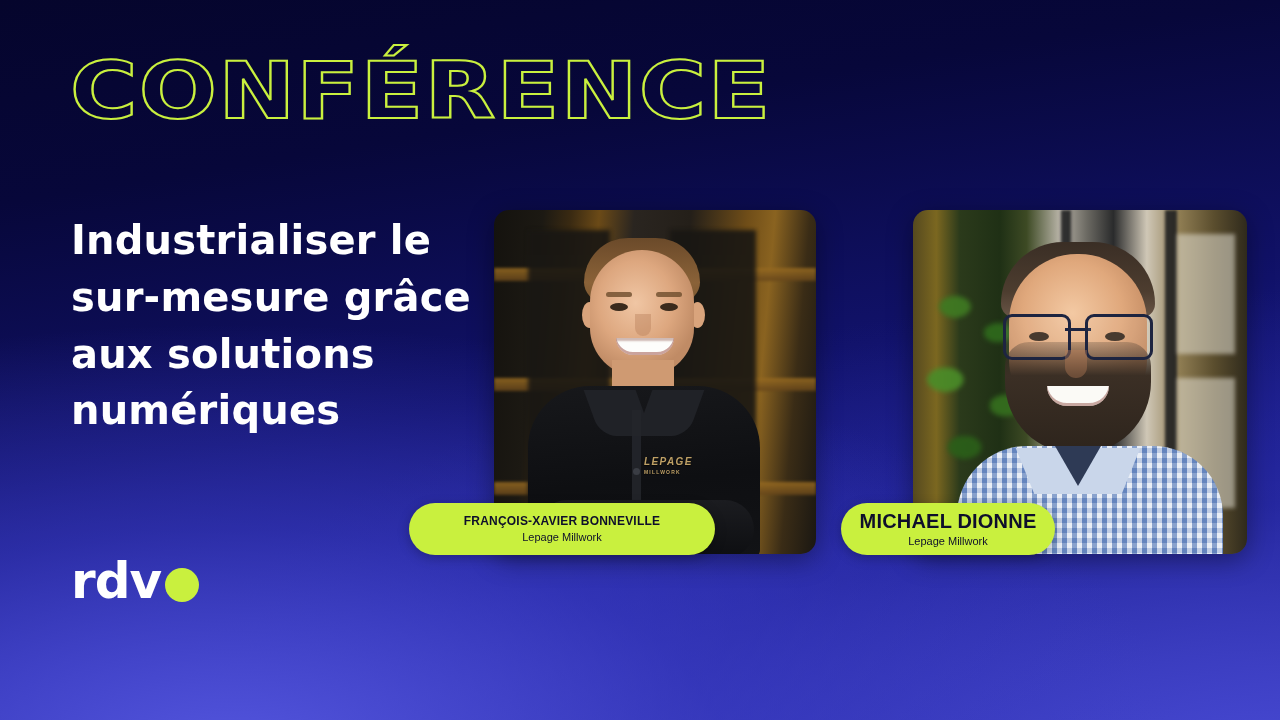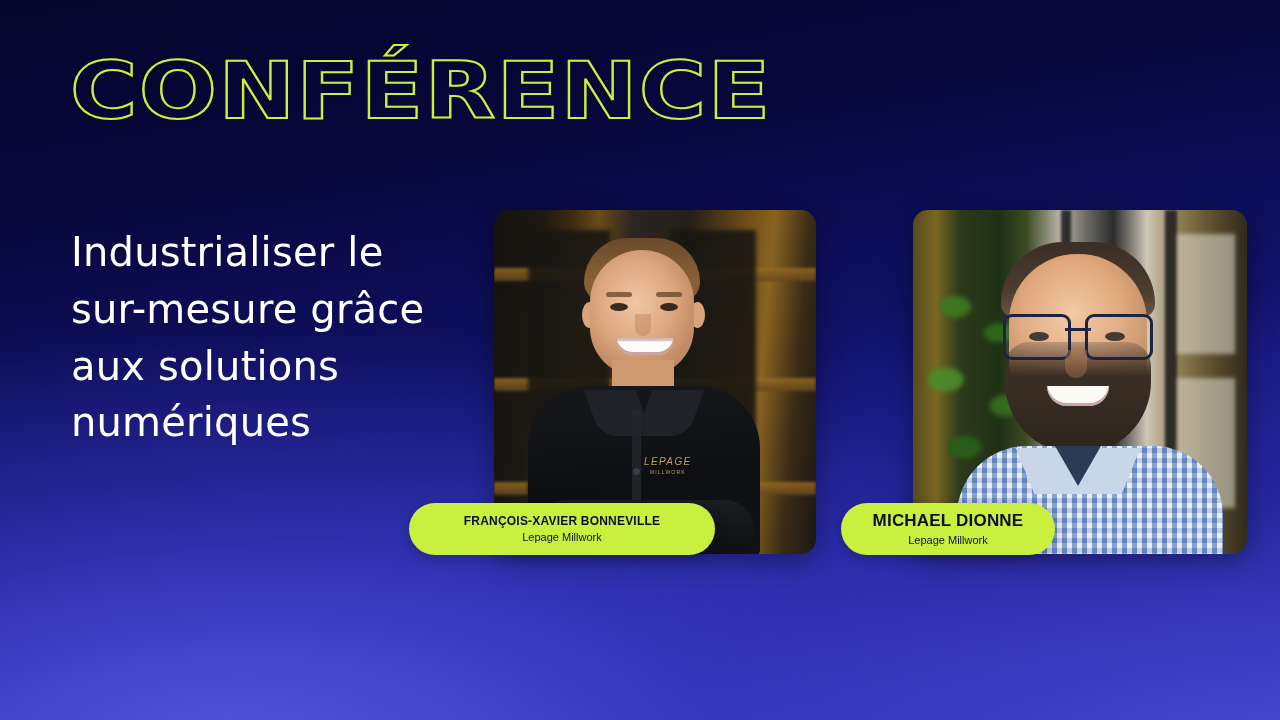--- a/index.html
+++ b/index.html
@@ -37,25 +37,24 @@
   }
 
   
   .subtitle {
     position: absolute;
     left: 71px;
     top: 212px;
     width: 400px;
     font-size: 40px;
     line-height: 1.42;
-    font-weight: 400;
+    font-weight: 700;
     color: #ffffff;
     letter-spacing: 0.2px;
     font-family: "DejaVu Sans", sans-serif;
-    margin-top: 12px;
   }
 
   
   .logo {
     position: absolute;
     left: 71px;
     top: 557px;
     color: #ffffff;
     font-weight: 700;
     font-size: 50px;
@@ -177,24 +176,23 @@
   }
   .m1-arm {
     position: absolute; left: 44px; top: 290px; width: 216px; height: 58px;
     border-radius: 34px;
     background: linear-gradient(180deg, #1b1c20, #0d0e11);
   }
   .m1-logo {
     position: absolute; left: 150px; top: 246px;
     color: #c8a86a;
     font-size: 10px;
-    font-weight: 400;
+    font-weight: 700;
     letter-spacing: 1.4px;
     font-style: italic;
-    text-align: center;
     line-height: 1.25;
     opacity: .95;
     text-shadow: 0 1px 1px rgba(0,0,0,.7);
   }
   .m1-logo .sub { font-size: 5px; letter-spacing: 1.2px; font-style: normal; }
 
   
   .scene2 {
     background:
       linear-gradient(90deg,
@@ -310,38 +308,42 @@
     justify-content: center;
   }
   #badge-1 { left: 409px; top: 503px; width: 306px; height: 52px; }
   #badge-2 { left: 841px; top: 503px; width: 214px; height: 52px; }
   .badge-name {
     font-weight: 700;
     font-size: 12px;
     letter-spacing: .2px;
     line-height: 1.1;
   }
-  #badge-2 .badge-name { font-size: 17px; }
+  #badge-2 .badge-name { font-size: 20px; }
   .badge-org {
     font-weight: 400;
     font-size: 11px;
     margin-top: 3px;
     line-height: 1.1;
   }
 </style>
 </head>
 <body>
 
 <div id="slide">
 
   <div class="title">CONFÉRENCE</div>
 
   <div class="subtitle">Industrialiser le sur-mesure grâce aux solutions numériques</div>
 
   <div class="logo">
+    <div class="logo-row">
+      <span>rdv</span>
+      <span class="logo-dot"></span>
+    </div>
   </div>
 
   <div class="photo" id="photo-1">
     <div class="photo-bg scene1">
       <div class="shelf" style="top:58px"></div>
       <div class="shelf" style="top:168px"></div>
       <div class="shelf" style="top:272px"></div>
       <div class="panel-dark" style="left:34px;top:20px;width:82px;height:300px"></div>
       <div class="panel-dark" style="left:176px;top:20px;width:86px;height:300px"></div>
     </div>

